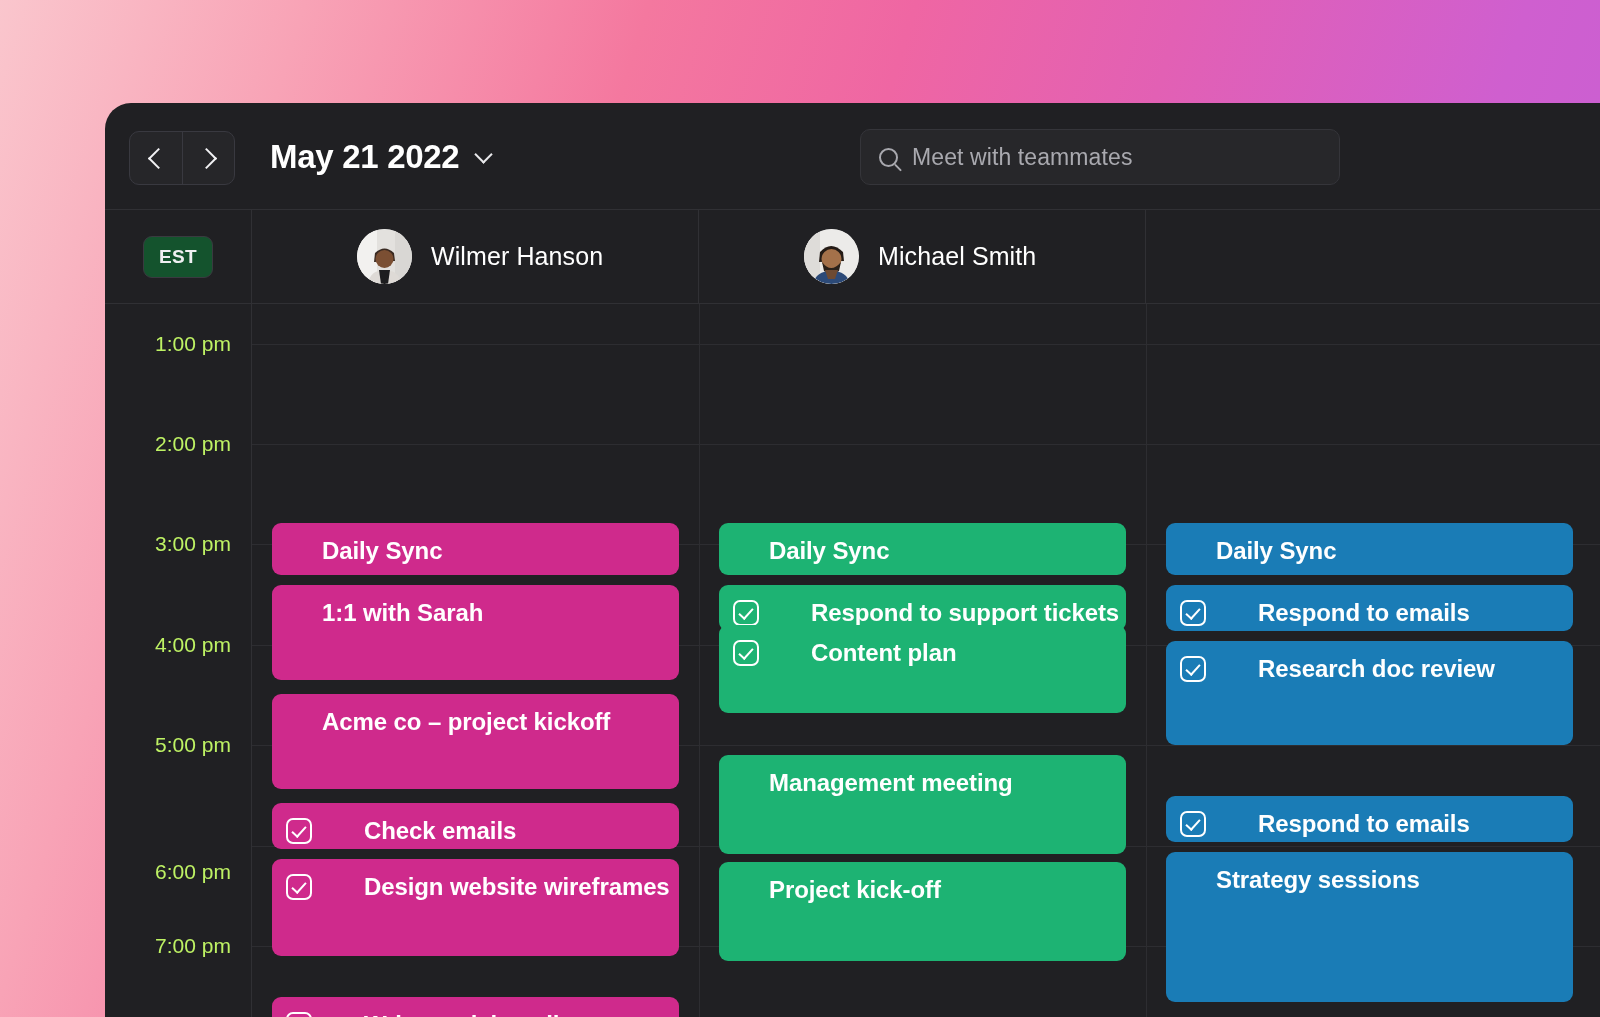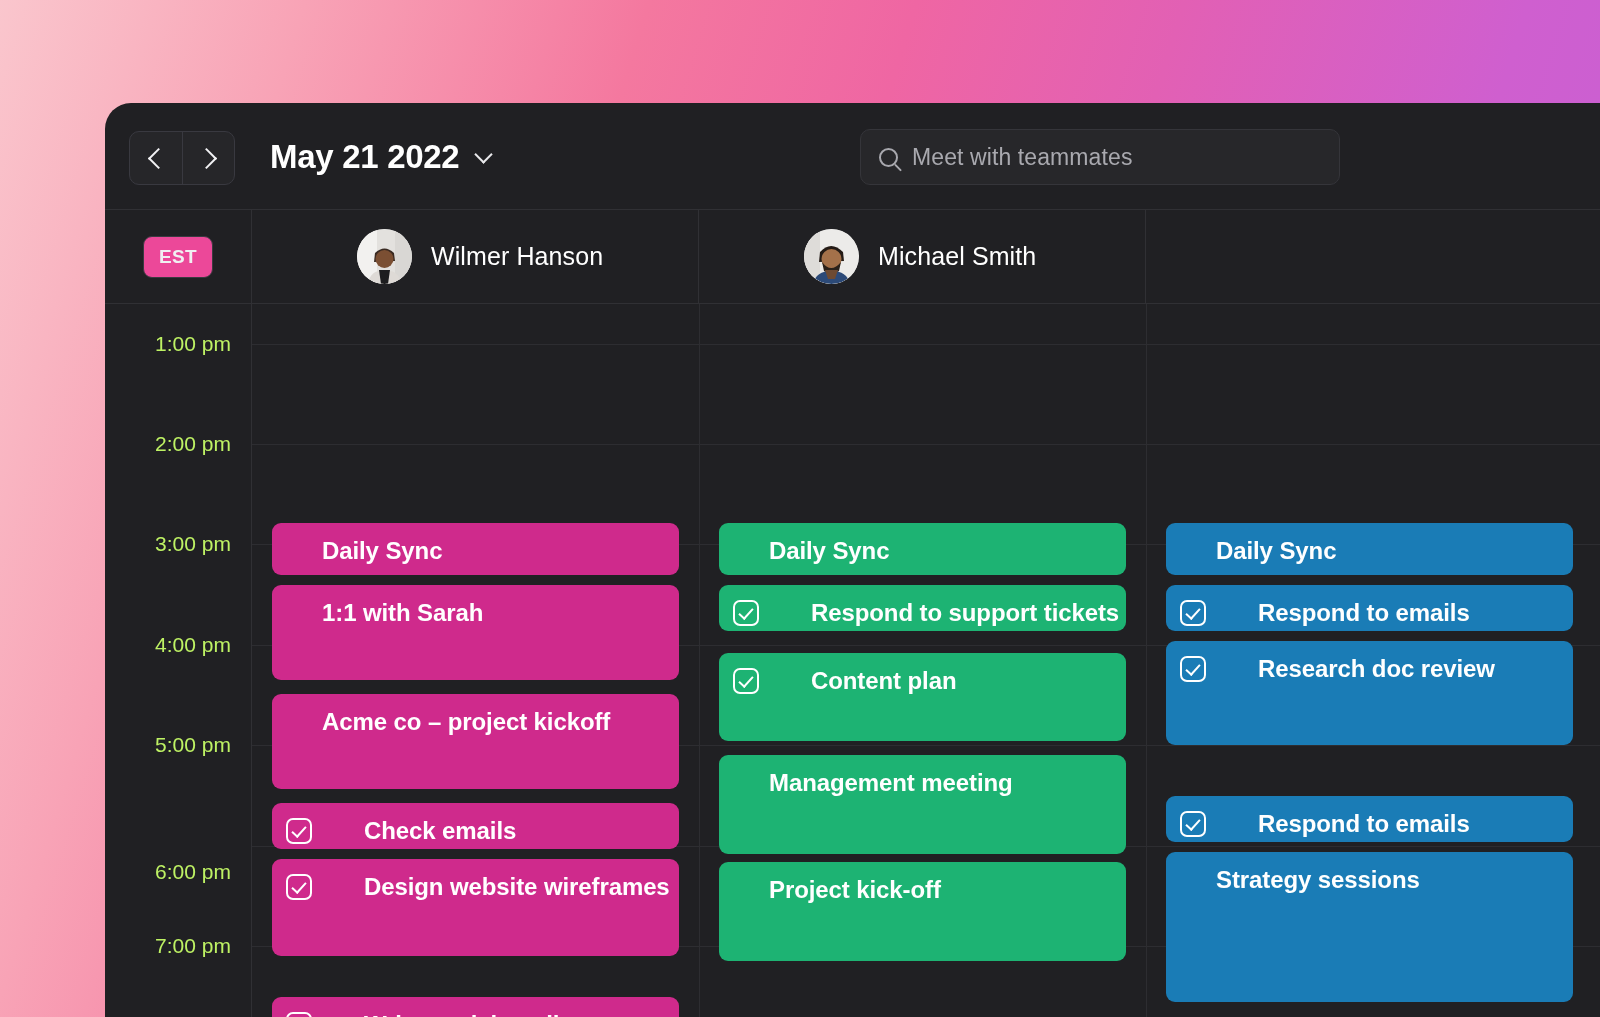--- a/index.html
+++ b/index.html
@@ -94,21 +94,21 @@
     display: flex;
     height: 94px;
     border-bottom: 1px solid #303034;
   }
   #tz-cell {
     width: 147px; flex: none;
     display: flex; align-items: center; justify-content: center;
     border-right: 1px solid #303034;
   }
   #tz-badge {
-    background: #ec4899;
+    background: #14532d;
     border: 1px solid #3a3a40;
     border-radius: 9px;
     color: #f0f0f2;
     font-size: 19px; font-weight: 700;
     letter-spacing: 0.4px;
     padding: 9px 15px;
   }
   .person-cell {
     width: 447px; flex: none;
     display: flex; align-items: center;
@@ -323,21 +323,21 @@
     </div>
 
     <div class="col" style="left:594px; width:447px">
       <div class="event ev-green" style="top:219px;height:52px">
           <span class="label">Daily Sync</span>
         </div>
       <div class="event ev-green" style="top:281px;height:46px">
           <span class="cb"></span>
           <span class="label">Respond to support tickets</span>
         </div>
-      <div class="event ev-green" style="top:349px;height:88px">
+      <div class="event ev-green" style="top:321px;height:88px">
           <span class="cb"></span>
           <span class="label">Content plan</span>
         </div>
       <div class="event ev-green" style="top:451px;height:99px">
           <span class="label">Management meeting</span>
         </div>
       <div class="event ev-green" style="top:558px;height:99px">
           <span class="label">Project kick-off</span>
         </div>
 

